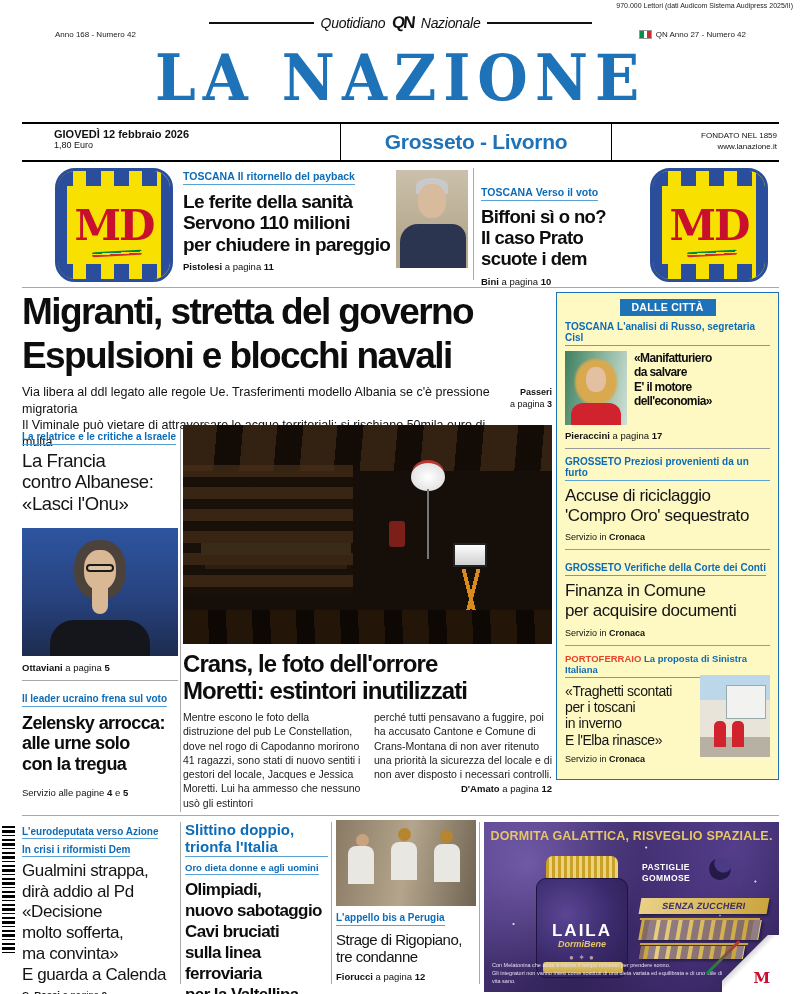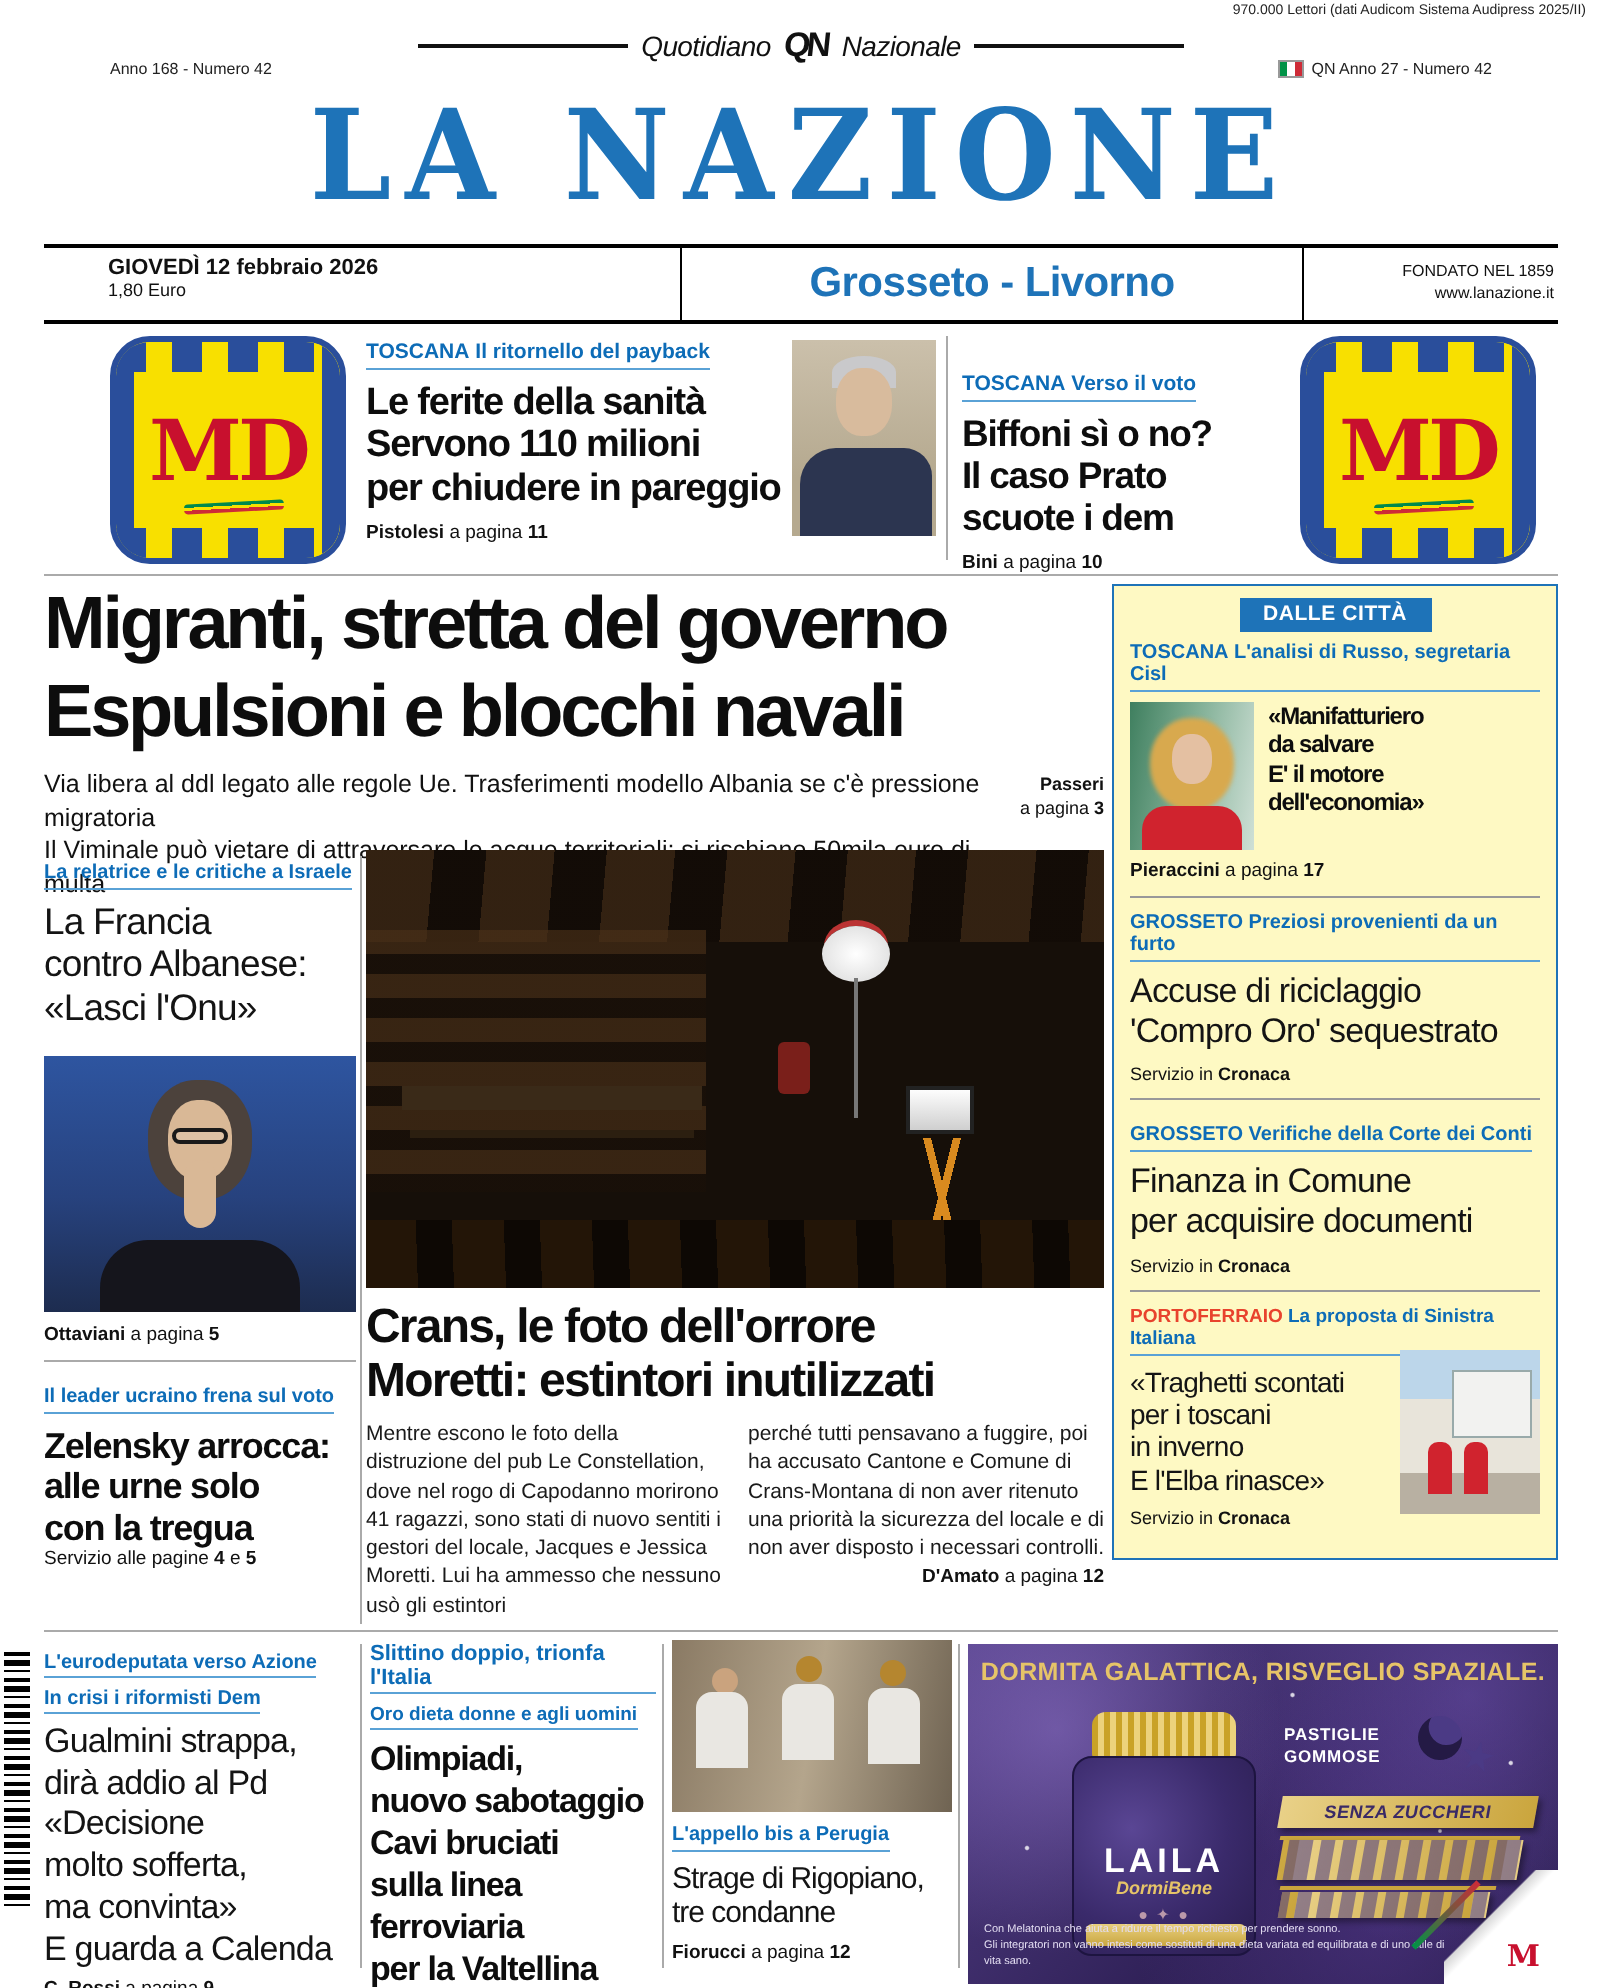--- a/index.html
+++ b/index.html
@@ -14,21 +14,21 @@
   .brandline { width:105px; height:2px; background:#111; }
   .brandtxt { font-size:14px; font-weight:400; font-style:italic; letter-spacing:-0.3px; }
   .qnlogo { font-weight:900; font-size:17px; letter-spacing:-2px; transform:skewX(-6deg); }
   .annoline { font-size:8px; color:#222; display:flex; align-items:center; gap:4px; }
   .itflag { width:13px; height:9px; background:linear-gradient(90deg,#009246 0 33%,#fff 33% 66%,#ce2b37 66%); border:0.5px solid #999; }
   .masthead { width:100%; text-align:center; font-family:"DejaVu Serif", serif; font-weight:700; font-size:58px; color:#1e73b8; letter-spacing:7px; transform:scaleY(1.08); }
 
   
   .datebar { left:22px; top:122px; width:757px; height:40px; border-top:2.5px solid #000; border-bottom:2.5px solid #000; display:flex; }
   .datebar .c1 { width:318px; padding:4px 0 0 32px; }
-  .datebar .c2 { width:312px; border-left:1.5px solid #000; border-right:1.5px solid #000; display:flex; align-items:center; justify-content:center; }
+  .datebar .c2 { width:272px; border-left:1.5px solid #000; border-right:1.5px solid #000; display:flex; align-items:center; justify-content:center; }
   .datebar .c3 { flex:1; text-align:right; padding:6px 2px 0 0; }
   .dateline { font-size:11px; font-weight:800; }
   .price { font-size:9px; }
   .edition { font-size:21px; font-weight:800; color:#1e73b8; letter-spacing:-0.3px; }
   .founded { font-size:8px; line-height:1.4; }
 
   
   .kicker { display:inline-block; font-size:10.5px; color:#0d6cb7; border-bottom:1.5px solid #5aa2d6; padding-bottom:2px; }
   .kicker .tag { font-weight:800; }
   .kicker .tag.red { color:#e8432d; }
@@ -288,21 +288,21 @@
     <div class="hands"></div>
   </div>
   <div class="abs byline" style="left:22px; top:662px;"><span style="font-weight: 800; white-space: pre-line;">Ottaviani</span><span style="white-space: pre-line;"> a pagina </span><span style="font-weight: 800; white-space: pre-line;">5</span></div>
   <div class="abs rule" style="left:22px; top:680px; width:156px;"></div>
 
   <div class="abs" style="left:22px; top:688px; width:158px;">
     <div class="kicker" style="font-size:10px;"><span class="rest" style="font-weight:700;">Il leader ucraino frena sul voto</span></div>
     <div class="hl pre" style="font-size:18px; margin-top:6px;">Zelensky arrocca:
 alle urne solo
 con la tregua</div>
-    <div class="byline" style="margin-top:0;"><span style="white-space: pre-line;">Servizio alle pagine </span><span style="font-weight: 800; white-space: pre-line;">4</span><span style="white-space: pre-line;"> e </span><span style="font-weight: 800; white-space: pre-line;">5</span></div>
+    <div class="byline" style="margin-top:13px;"><span style="white-space: pre-line;">Servizio alle pagine </span><span style="font-weight: 800; white-space: pre-line;">4</span><span style="white-space: pre-line;"> e </span><span style="font-weight: 800; white-space: pre-line;">5</span></div>
   </div>
 
   <div class="abs vrule" style="left:180px; top:428px; height:384px;"></div>
 
   <div class="photo ph-pub" style="left:183px; top:425px; width:369px; height:219px;">
     <div class="beam"></div>
     <div class="wood"></div>
     <div class="table"></div>
     <div class="chair"></div>
     <div class="balloon"></div>
@@ -329,21 +329,21 @@
 «Decisione
 molto sofferta,
 ma convinta»
 E guarda a Calenda</div>
     <div class="byline" style="margin-top:4px;"><span style="font-weight: 800; white-space: pre-line;">C. Rossi</span><span style="white-space: pre-line;"> a pagina </span><span style="font-weight: 800; white-space: pre-line;">9</span></div>
   </div>
 
   <div class="abs vrule" style="left:180px; top:822px; height:162px;"></div>
 
   <div class="abs" style="left:185px; top:821px; width:143px;">
-    <div class="kicker" style="font-size:11px; border-bottom-width:1px; padding-bottom:1px;"><span class="rest" style="font-weight:700;">Slittino doppio, trionfa l'Italia</span></div>
+    <div class="kicker" style="font-size:15px; border-bottom-width:1px; padding-bottom:1px;"><span class="rest" style="font-weight:700;">Slittino doppio, trionfa l'Italia</span></div>
     <div class="kicker" style="font-size:9.5px; border-bottom-width:1px; padding-bottom:1px; margin-top:1px;"><span class="rest" style="font-weight:700;">Oro dieta donne e agli uomini</span></div>
     <div class="hl pre" style="font-size:17px; line-height:1.24; margin-top:4px;">Olimpiadi,
 nuovo sabotaggio
 Cavi bruciati
 sulla linea
 ferroviaria
 per la Valtellina</div>
     <div class="byline" style="margin-top:4px; font-size:8.5px;"><span style="font-weight: 800; white-space: pre-line;">De Salvo</span><span style="white-space: pre-line;"> a pagina </span><span style="font-weight: 800; white-space: pre-line;">7</span><span style="white-space: pre-line;"> e </span><span style="font-weight: 800; white-space: pre-line;">Turrini</span><span style="white-space: pre-line;"> nel </span><span style="font-weight: 800; white-space: pre-line;">Qs</span></div>
   </div>
 

